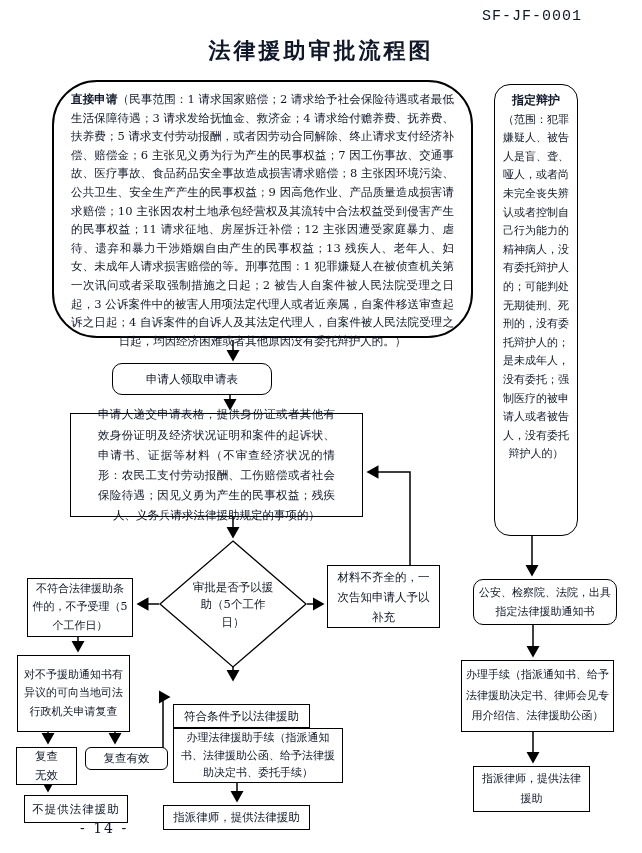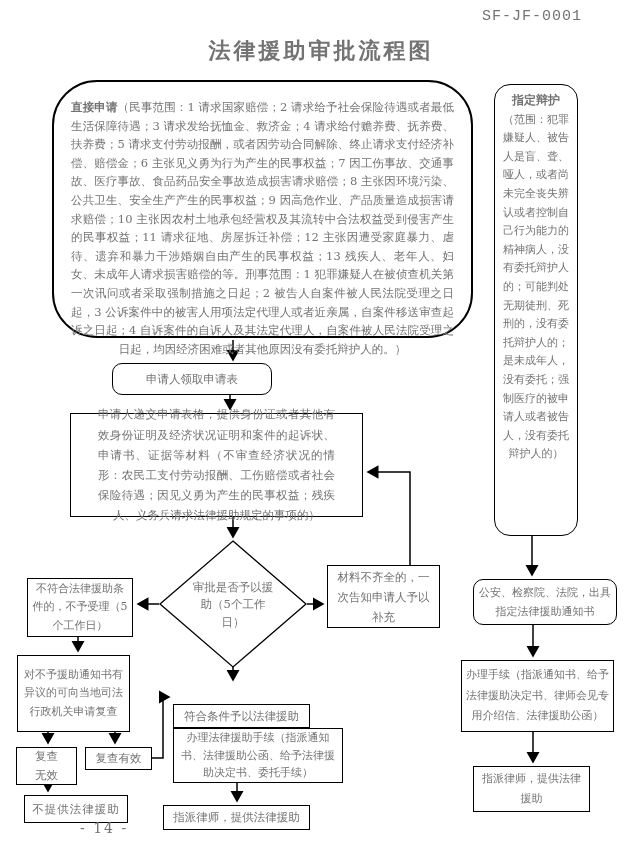--- a/index.html
+++ b/index.html
@@ -1,18 +1,18 @@
 <!DOCTYPE html>
 <html><head>
 <meta charset="utf-8">
 <style>
   html,body{margin:0;padding:0;background:#e8e8e8;}
   #page{
     position:relative;width:642px;height:853px;background:#ffffff;
-    font-family:"DejaVu Serif","Liberation Serif",serif;color:#737373;
+    font-family:"DejaVu Serif","Liberation Serif",serif;color:#0f172a;
     margin:0 auto;overflow:hidden;
   }
   #arrows{position:absolute;left:0;top:0;width:642px;height:853px;pointer-events:none;}
   .box{
     position:absolute;box-sizing:border-box;border:1.5px solid #000;background:#fff;
     display:flex;align-items:center;justify-content:center;text-align:center;
     font-size:11.5px;line-height:19px;padding:2px 4px;
   }
   .para{
     display:block;text-align:justify;text-justify:inter-character;text-align-last:center;
@@ -21,21 +21,21 @@
   .doc-code{
     position:absolute;left:482px;top:8px;font-family:"Liberation Mono","DejaVu Sans Mono",monospace;
     font-size:15px;letter-spacing:1px;
   }
   .page-title{
     position:absolute;left:0;top:36px;width:642px;text-align:center;
     font-size:22px;font-weight:bold;letter-spacing:3px;
   }
   .big-box{
     left:52px;top:80px;width:421px;height:258px;border-width:2px;border-radius:45px;
-    padding:16px 17px 4px 17px;font-size:11.5px;line-height:18.6px;align-items:flex-start;
+    padding:8px 17px 4px 17px;font-size:11.5px;line-height:18.6px;align-items:flex-start;
   }
   .assign-box{
     left:494px;top:84px;width:84px;height:452px;border-width:1.5px;border-radius:16px;
     padding:6px 6px;font-size:11px;line-height:18.6px;display:block;
   }
   .assign-title{font-weight:bold;text-align:center;font-size:12px;margin-bottom:1px;}
   .assign-body{text-align:center;}
   .lead{font-weight:bold;}
   .small{font-size:11px;line-height:19px;}
   .page-num{
@@ -102,21 +102,21 @@
   <div class="decision-label">审批是否予以援助（5个工作日）</div>
 
   <div class="box" style="left:327px;top:565px;width:113px;height:63px;line-height:20px;">材料不齐全的，一次告知申请人予以补充</div>
 
   <div class="box small" style="left:27px;top:578px;width:106px;height:59px;line-height:18.5px;padding:2px 3px;">不符合法律援助条件的，不予受理（5个工作日）</div>
 
   <div class="box small" style="left:17px;top:655px;width:113px;height:77px;line-height:18.5px;">对不予援助通知书有异议的可向当地司法行政机关申请复查</div>
 
   <div class="box" style="left:16px;top:747px;width:61px;height:23px;padding:18px;">复查无效</div>
 
-  <div class="box" style="left:85px;top:747px;width:67px;height:23px;padding:7px;">复查有效</div>
+  <div class="box" style="left:85px;top:747px;width:83px;height:23px;padding:7px;border-radius:6px;">复查有效</div>
 
   <div class="box" style="left:18px;top:795px;width:104px;height:28px;letter-spacing:1px;margin-left:6px;">不提供法律援助</div>
 
   <div class="box" style="left:173px;top:684px;width:137px;height:24px;padding:1px;margin-top:20px;">符合条件予以法律援助</div>
 
   <div class="box small" style="left:173px;top:728px;width:170px;height:55px;line-height:17.8px;">办理法律援助手续（指派通知书、法律援助公函、给予法律援助决定书、委托手续）</div>
 
   <div class="box" style="left:163px;top:805px;width:147px;height:25px;padding:1px;">指派律师，提供法律援助</div>
 
   <div class="box round small" style="left:473px;top:579px;width:144px;height:46px;line-height:19.5px;">公安、检察院、法院，出具指定法律援助通知书</div>

